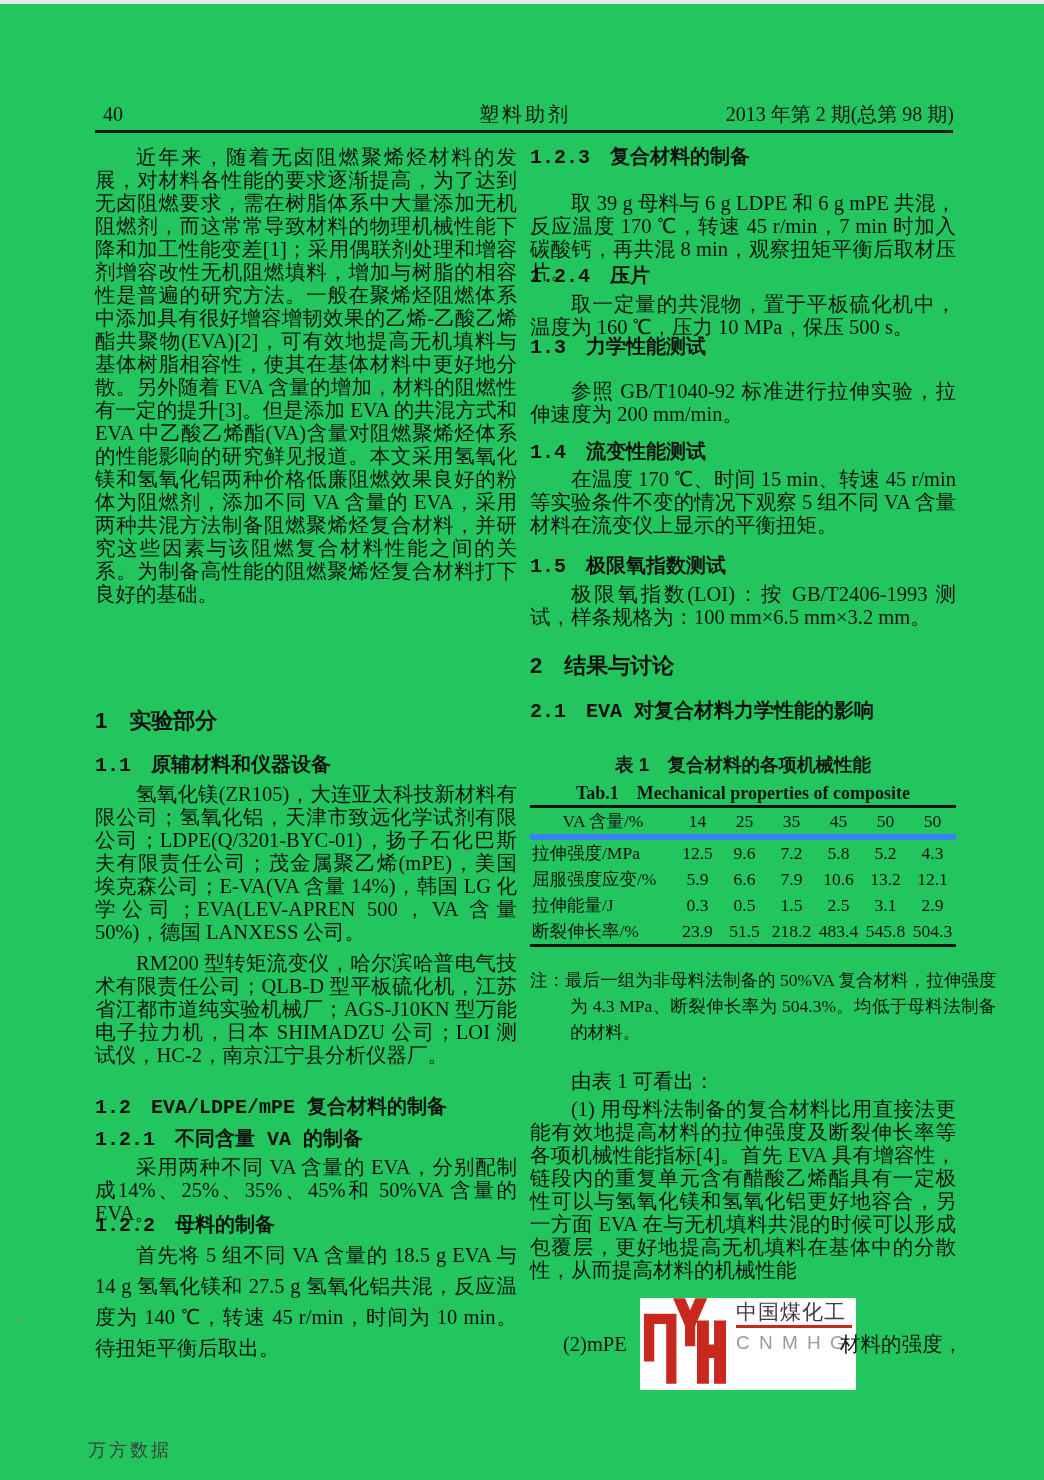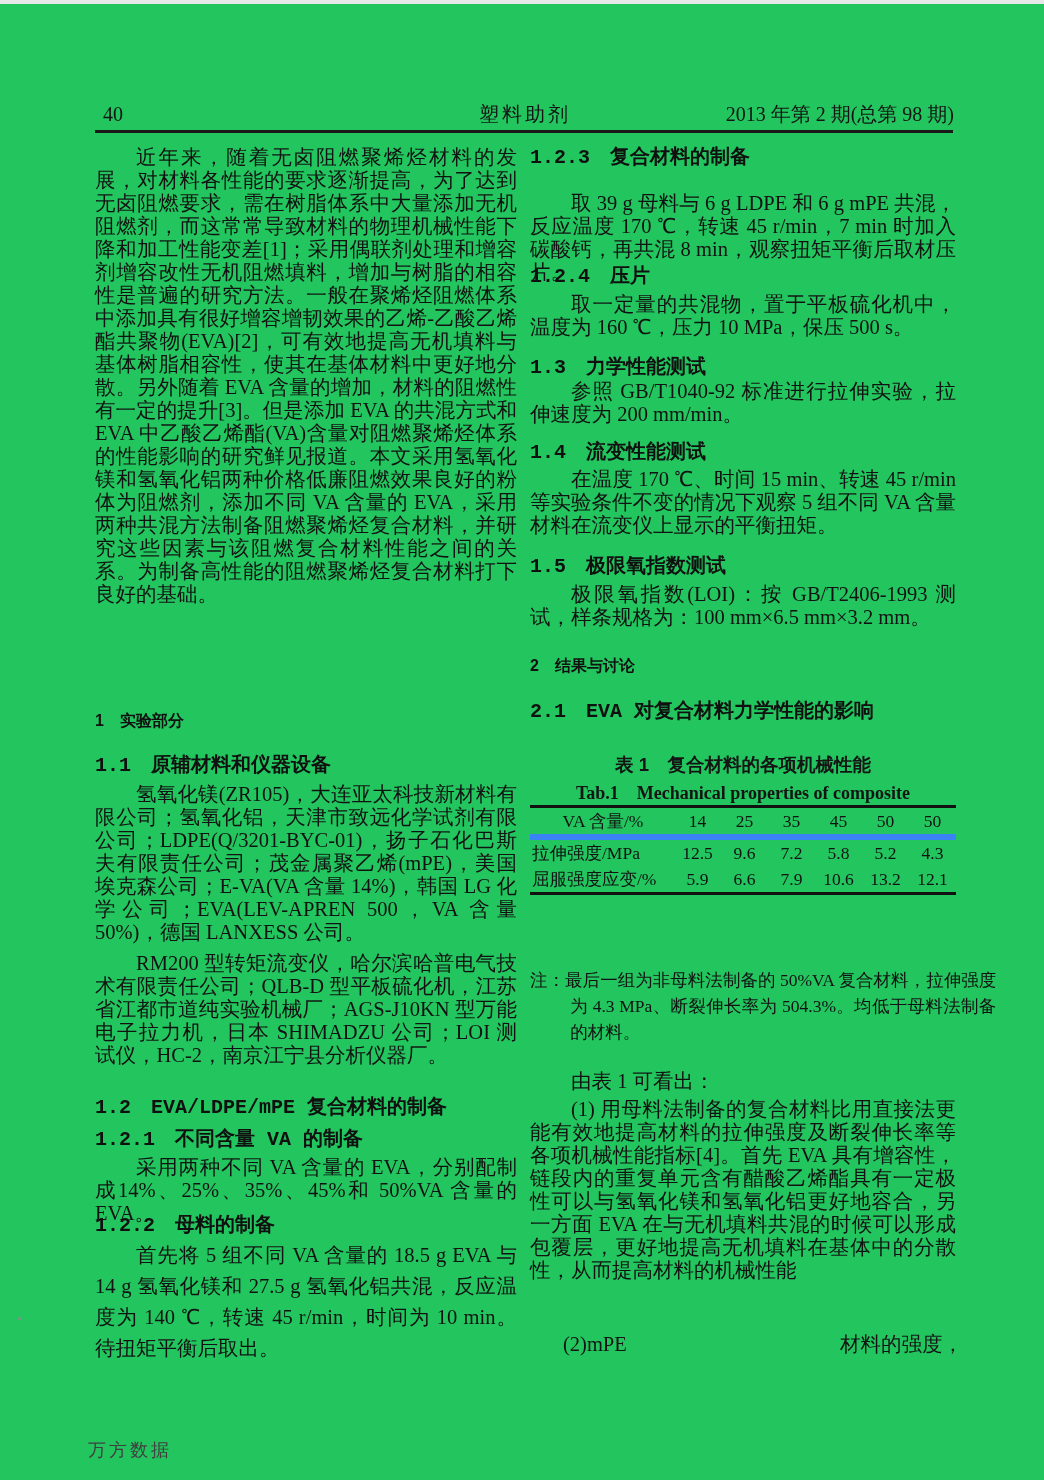--- a/index.html
+++ b/index.html
@@ -8,21 +8,21 @@
   .abs{position:absolute;}
   
   .hdr-txt{font-size:20px;line-height:22px;white-space:nowrap;}
   .hdr-rule{height:3px;background:#1a1a1a;}
   
   .col{position:absolute;width:422px;}
   .p{margin:0;text-align:justify;text-indent:2em;font-size:20.5px;line-height:23px;
      font-family:"Liberation Serif",serif;color:#121212;}
   .p.lh-lg{line-height:31px;}
   .h2{margin:0;font-family:"Liberation Sans",sans-serif;font-weight:bold;
-      font-size:16px;line-height:28px;color:#101010;white-space:nowrap;}
+      font-size:22px;line-height:28px;color:#101010;white-space:nowrap;}
   .h3{margin:0;font-family:Liberation Mono, monospace;font-weight:bold;
       font-size:20px;line-height:24px;color:#101010;white-space:nowrap;}
   
   .cap-zh{margin:0;text-align:center;font-family:"Liberation Sans",sans-serif;
           font-weight:bold;font-size:18.5px;line-height:24px;}
   .cap-en{margin:0;text-align:center;font-size:18px;line-height:24px;}
   table.mech{width:426px;border-collapse:collapse;border-top:3px solid #111;
              border-bottom:3px solid #111;table-layout:fixed;}
   table.mech td{font-size:17.5px;height:26px;text-align:center;padding:0;
                 font-family:"Liberation Serif",serif;color:#121212;}
@@ -66,21 +66,21 @@
     <p class="p abs" style="top:1152px;width:422px;">采用两种不同 VA 含量的 EVA，分别配制成14%、25%、35%、45%和 50%VA 含量的 EVA。</p>
     <h3 class="h3 abs" style="top:1210px;">1.2.2　母料的制备</h3>
     <p class="p lh-lg abs" style="top:1236px;width:422px;">首先将 5 组不同 VA 含量的 18.5 g EVA 与 14 g 氢氧化镁和 27.5 g 氢氧化铝共混，反应温度为 140 ℃，转速 45 r/min，时间为 10 min。待扭矩平衡后取出。</p>
   </div>
 
   <div class="col" style="left:530px;top:0;width:426px;">
     <h3 class="h3 abs" style="top:142px;">1.2.3　复合材料的制备</h3>
     <p class="p abs" style="top:188px;width:426px;">取 39 g 母料与 6 g LDPE 和 6 g mPE 共混，反应温度 170 ℃，转速 45 r/min，7 min 时加入碳酸钙，再共混 8 min，观察扭矩平衡后取材压片。</p>
     <h3 class="h3 abs" style="top:261px;">1.2.4　压片</h3>
     <p class="p abs" style="top:289px;width:426px;">取一定量的共混物，置于平板硫化机中，温度为 160 ℃，压力 10 MPa，保压 500 s。</p>
-    <h3 class="h3 abs" style="top:352px;">1.3　力学性能测试</h3>
+    <h3 class="h3 abs" style="top:332px;">1.3　力学性能测试</h3>
     <p class="p abs" style="top:376px;width:426px;">参照 GB/T1040-92 标准进行拉伸实验，拉伸速度为 200 mm/min。</p>
     <h3 class="h3 abs" style="top:437px;">1.4　流变性能测试</h3>
     <p class="p abs" style="top:464px;width:426px;">在温度 170 ℃、时间 15 min、转速 45 r/min 等实验条件不变的情况下观察 5 组不同 VA 含量材料在流变仪上显示的平衡扭矩。</p>
     <h3 class="h3 abs" style="top:551px;">1.5　极限氧指数测试</h3>
     <p class="p abs" style="top:579px;width:426px;">极限氧指数(LOI)：按 GB/T2406-1993 测试，样条规格为：100 mm×6.5 mm×3.2 mm。</p>
     <h2 class="h2 abs" style="top:648px;">2　结果与讨论</h2>
     <h3 class="h3 abs" style="top:696px;">2.1　EVA 对复合材料力学性能的影响</h3>
 
     <p class="cap-zh abs" style="top:749px;width:426px;">表 1　复合材料的各项机械性能</p>
     <p class="cap-en abs" style="top:777px;width:426px;font-weight:bold;">Tab.1　Mechanical properties of composite</p>
@@ -106,27 +106,59 @@
           </tr>
           <tr class="brow">
             <td class="lbl">屈服强度应变/%</td>
             <td class="num">5.9</td>
             <td class="num">6.6</td>
             <td class="num">7.9</td>
             <td class="num">10.6</td>
             <td class="num">13.2</td>
             <td class="num">12.1</td>
           </tr>
+          <tr class="brow">
+            <td class="lbl">拉伸能量/J</td>
+            <td class="num">0.3</td>
+            <td class="num">0.5</td>
+            <td class="num">1.5</td>
+            <td class="num">2.5</td>
+            <td class="num">3.1</td>
+            <td class="num">2.9</td>
+          </tr>
+          <tr class="brow">
+            <td class="lbl">断裂伸长率/%</td>
+            <td class="num">23.9</td>
+            <td class="num">51.5</td>
+            <td class="num">218.2</td>
+            <td class="num">483.4</td>
+            <td class="num">545.8</td>
+            <td class="num">504.3</td>
+          </tr>
         </tbody>
     </table>
     <p class="note abs" style="top:963px;width:426px;">注：最后一组为非母料法制备的 50%VA 复合材料，拉伸强度为 4.3 MPa、断裂伸长率为 504.3%。均低于母料法制备的材料。</p>
 
     <p class="p abs" style="top:1066px;width:426px;">由表 1 可看出：</p>
     <p class="p abs" style="top:1094px;width:426px;">(1) 用母料法制备的复合材料比用直接法更能有效地提高材料的拉伸强度及断裂伸长率等各项机械性能指标[4]。首先 EVA 具有增容性，链段内的重复单元含有醋酸乙烯酯具有一定极性可以与氢氧化镁和氢氧化铝更好地容合，另一方面 EVA 在与无机填料共混的时候可以形成包覆层，更好地提高无机填料在基体中的分散性，从而提高材料的机械性能</p>
     <span class="abs pt2" style="left:33px;top:1326px;">(2)mPE</span>
     <span class="abs pt2" style="left:310px;top:1326px;">材料的强度，</span>
   </div>
 
+  <div class="wm">
+    <svg width="82" height="86" viewBox="0 0 96 100">
+      <g fill="#c8281e">
+        <path d="M0 18 H38 V100 H26 V30 H12 V74 H0 Z"></path>
+        <path d="M34 0 H48 L54 14 L60 0 H74 L60 32 V56 H48 V32 Z"></path>
+        <path d="M62 26 H76 V54 H82 V26 H96 V100 H82 V70 H76 V100 H62 Z"></path>
+      </g>
+    </svg>
+    <div class="wm-text">
+      <div class="wm-line1">中国煤化工</div>
+      <div class="wm-underline"></div>
+      <div class="wm-line2">C N M H G</div>
+    </div>
+  </div>
 
   <div class="abs dot" style="left:18px;top:1313px;"></div>
   <div class="abs footer-wm" style="left:88px;top:1434px;">万方数据</div>
 
 </div>
 
 </body></html>

